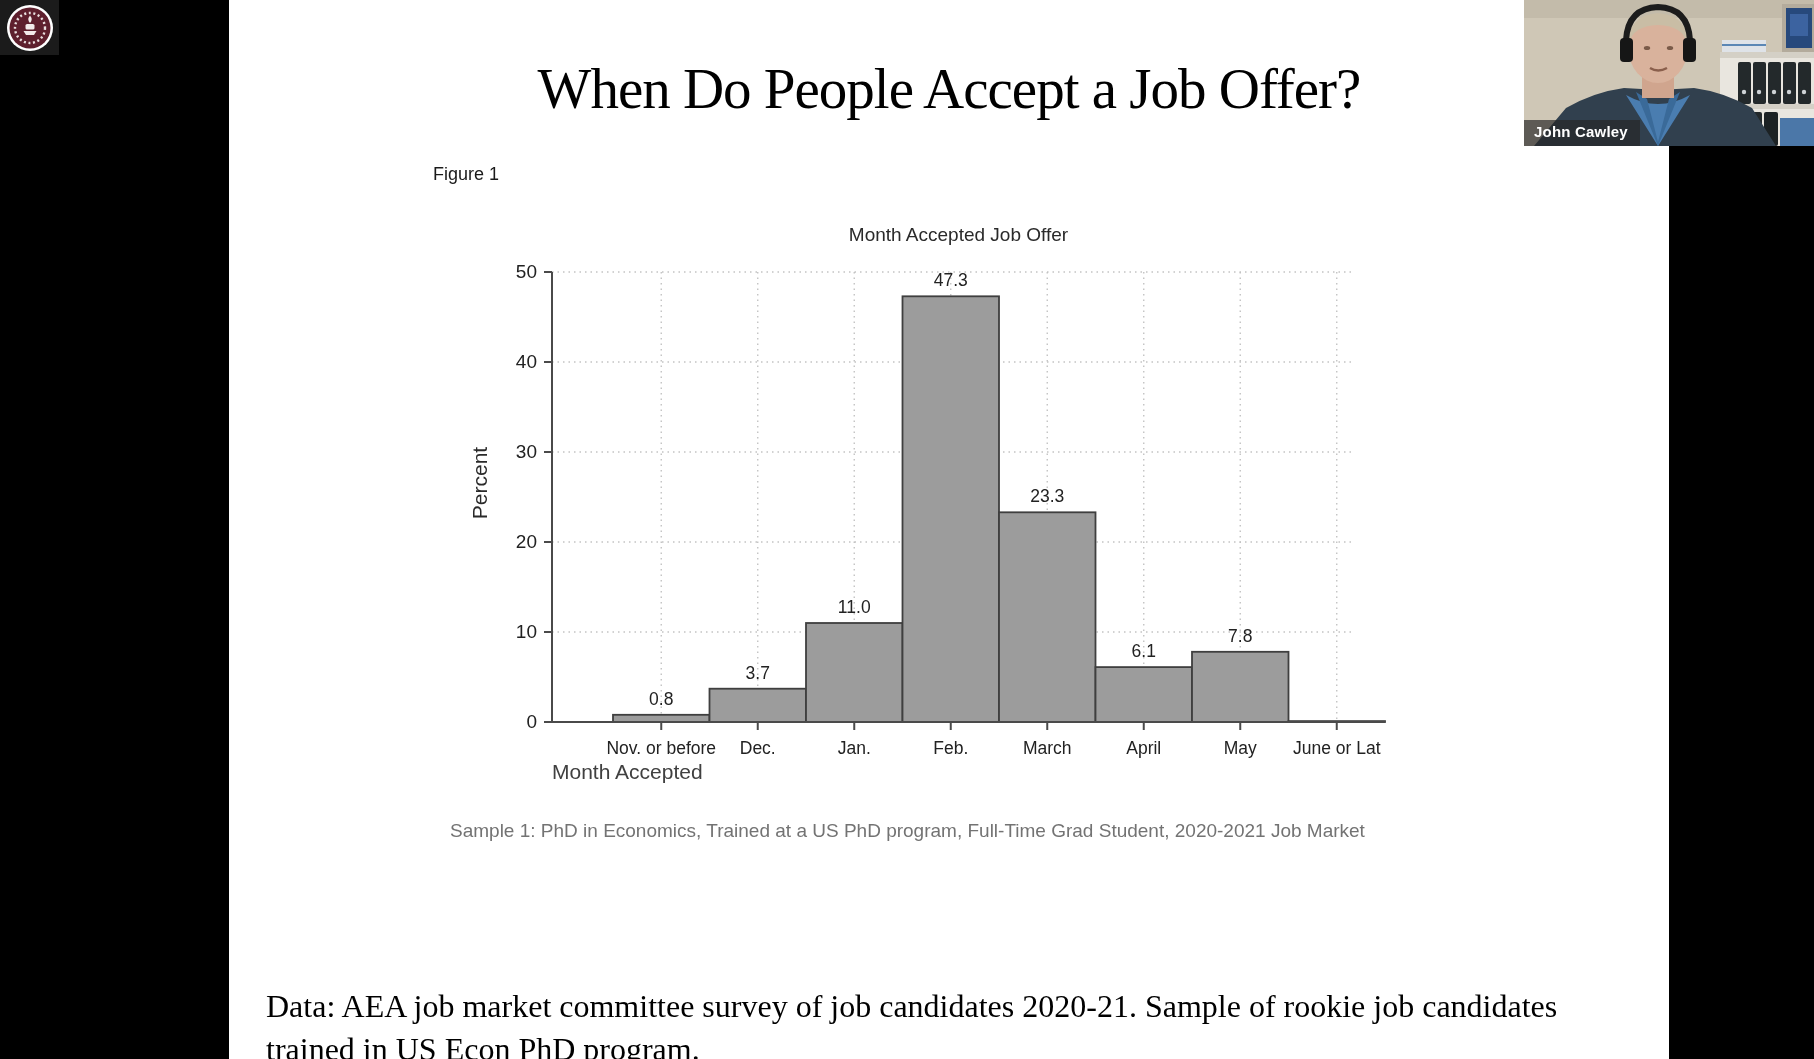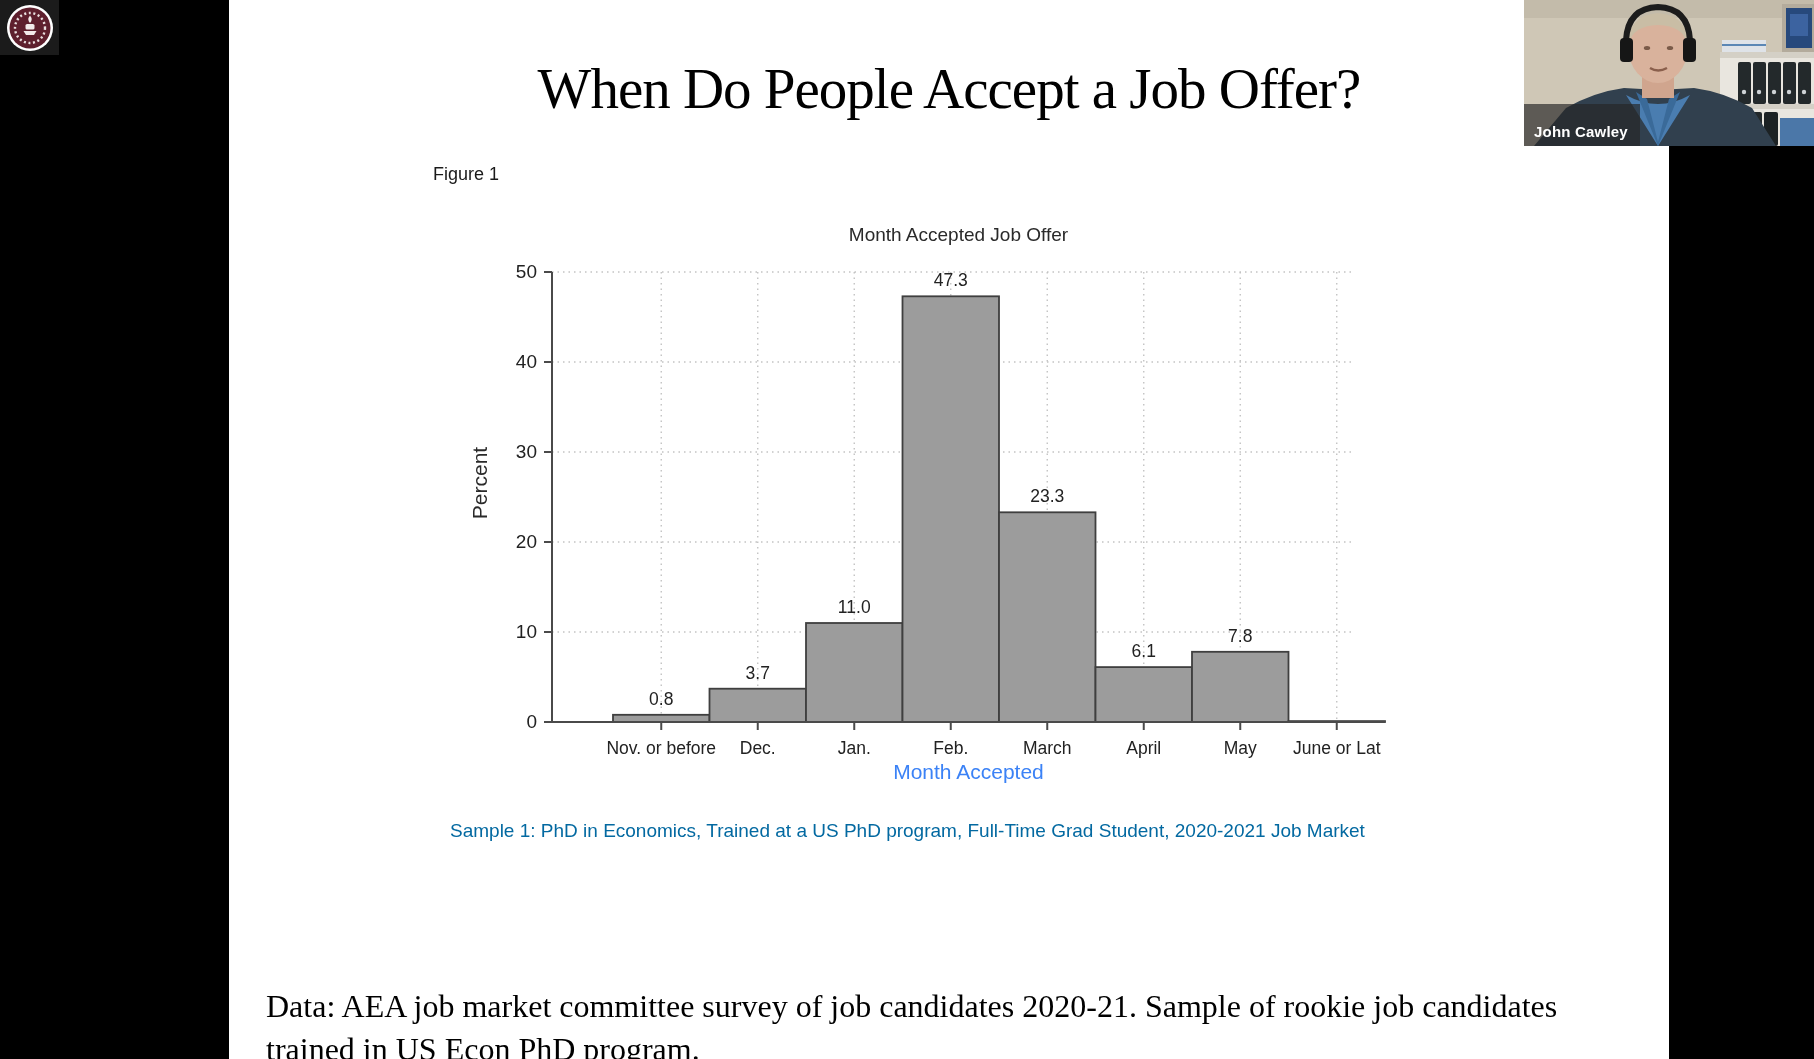--- a/index.html
+++ b/index.html
@@ -42,53 +42,53 @@
     position: absolute; left: 313px; top: 224px; width: 833px;
     text-align: center; font-size: 19px; color: #2a2a2a;
   }
   .y-axis-label {
     position: absolute; left: 251px; top: 483px;
     transform: translate(-50%, -50%) rotate(-90deg);
     font-size: 21px; color: #2a2a2a; white-space: nowrap;
   }
   .x-axis-label {
     position: absolute; left: 323px; top: 760px; width: 833px;
-    text-align: center; font-size: 21px; color: #3b82f6;
+    font-size: 21px; color: #404040;
   }
   .chart-svg { position: absolute; left: 0; top: 0; width: 1440px; height: 1059px; }
 
   .chart-svg .grid { stroke: #c3c3c3; stroke-width: 1.4; stroke-dasharray: 1.5 4; }
   .chart-svg .axis { stroke: #4a4a4a; stroke-width: 2; }
   .chart-svg text  { font-family: "Liberation Sans", sans-serif; fill: #222; }
   .chart-svg .ytick  { font-size: 19px; text-anchor: end; }
   .chart-svg .xtick  { font-size: 17.5px; text-anchor: middle; }
   .chart-svg .blabel { font-size: 17.5px; text-anchor: middle; }
 
   .sample-caption {
     position: absolute; left: 221px; top: 816px; width: 940px;
-    font-size: 19px; line-height: 1.55; color: #0369a1;
+    font-size: 19px; line-height: 1.55; color: #737373;
   }
   .data-note {
     position: absolute; left: 37px; top: 985px; width: 1320px;
     font-family: "Liberation Serif", serif;
     font-size: 32px; line-height: 1.35; color: #000;
   }
 
   
   .participant-video {
     position: absolute; left: 1524px; top: 0; width: 290px; height: 146px;
     overflow: hidden; z-index: 5;
     background: linear-gradient(110deg, #d3ccbc 0%, #cdc5b4 55%, #c4bcab 100%);
   }
   .participant-video svg { position: absolute; left: 0; top: 0; }
   .name-tag {
     position: absolute; left: 0; bottom: 0;
     background: rgba(38, 38, 38, 0.68);
     color: #fff; font-size: 15px; font-weight: bold;
-    padding: 19px 12px 6px 10px;
+    padding: 3px 12px 6px 10px;
     letter-spacing: 0.2px;
   }
 </style>
 </head>
 <body>
 
 <div class="stage">
 
   <div class="letterbox left"></div>
   <div class="letterbox right"></div>

